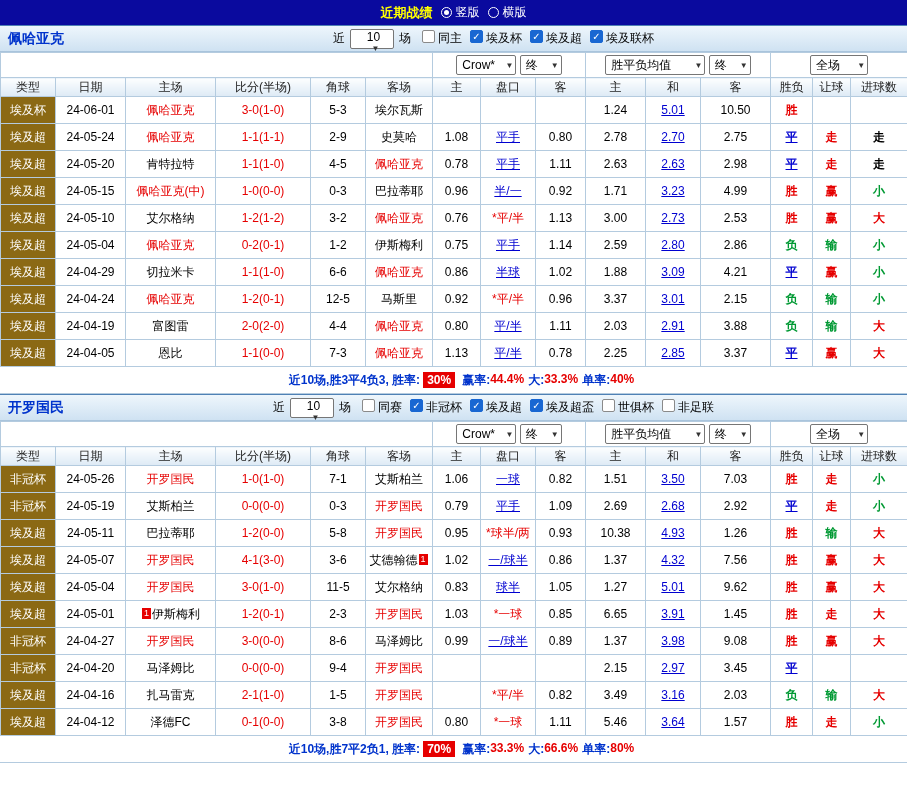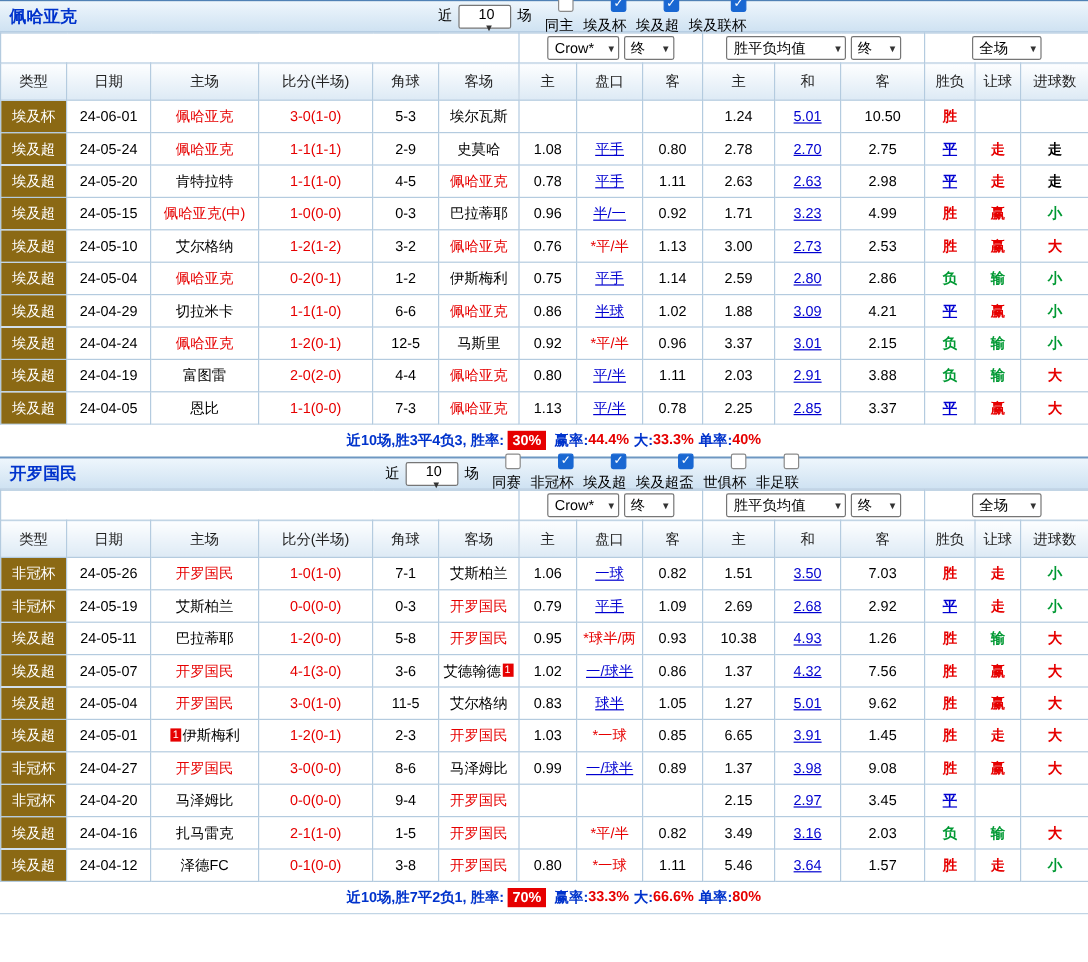--- a/index.html
+++ b/index.html
@@ -39,21 +39,21 @@
     background: linear-gradient(#eef6fc, #cfe2f2);
     border-top: 1px solid #4f81b5;
     border-bottom: 1px solid #a9c4dc;
     display: flex;
     align-items: center;
     padding: 0 8px;
   }
   .team-name { color: var(--link); font-weight: bold; font-size: 14px; min-width: 200px; }
   .controls { display: flex; align-items: center; gap: 5px; margin: 0 auto; padding-right: 120px; }
   .filters { display: inline-flex; align-items: center; gap: 8px; margin-left: 6px; }
-  .filter { display: inline-flex; align-items: flex-end; gap: 3px; cursor: pointer; flex-direction: column; }
+  .filter { display: inline-flex; align-items: flex-start; gap: 3px; cursor: pointer; }
   .cb {
     width: 13px; height: 13px; border: 1px solid #8a8a8a; background: #fff;
     display: inline-flex; align-items: center; justify-content: center;
     font-size: 10px; color: #fff; border-radius: 2px;
   }
   .cb.checked { background: #1967d2; border-color: #1967d2; }
   .cb.checked::after { content: "✓"; }
 
   
   .sel {
@@ -64,21 +64,21 @@
   }
   .sel .arrow { font-size: 8px; color: #333; margin-left: 4px; }
   .w44 { width: 44px; flex-direction: column; } .w58 { width: 60px; } .w40 { width: 42px; }
   .w96 { width: 100px; } .w56 { width: 58px; }
 
   
   table { border-collapse: collapse; table-layout: fixed; width: 907px; }
   td, th { border: 1px solid #b4cbdf; text-align: center; overflow: hidden; white-space: nowrap; padding: 0 1px; }
   .ctrl-row td { height: 25px; background: #fff; margin-left: 32px; }
   .col-row th {
-    height: 31px; font-weight: normal; color: #222;
+    height: 19px; font-weight: normal; color: #222;
     background: linear-gradient(#fdfeff, #ddeaf5);
   }
   tbody td { height: 27px; background: #fff; }
   td.type { background: var(--gold); color: #fff; }
   .bold { font-weight: bold; }
 
   .c-red { color: var(--red); }
   .c-blue { color: var(--blue); text-decoration: underline; }
   .c-green { color: var(--green); }
 
@@ -104,20 +104,31 @@
     height: 22px; background: linear-gradient(#4a86c6, #245a9e);
     color: #fff; font-weight: bold; font-size: 13px;
     display: flex; align-items: center; justify-content: center;
   }
 </style>
 </head>
 <body>
 
 <div class="page">
 
+  <div class="topbar">
+    <span class="topbar-title">近期战绩</span>
+    <span class="radio-opt">
+      <span class="radio checked"></span>
+      <span>竖版</span>
+    </span>
+    <span class="radio-opt">
+      <span class="radio"></span>
+      <span>横版</span>
+    </span>
+  </div>
 
   <div class="sec-header">
     <span class="team-name">佩哈亚克</span>
     <div class="controls">
       <span>近</span>
       <span class="sel w44">
         <span>10</span>
         <span class="arrow">▼</span>
       </span>
       <span>场</span>

